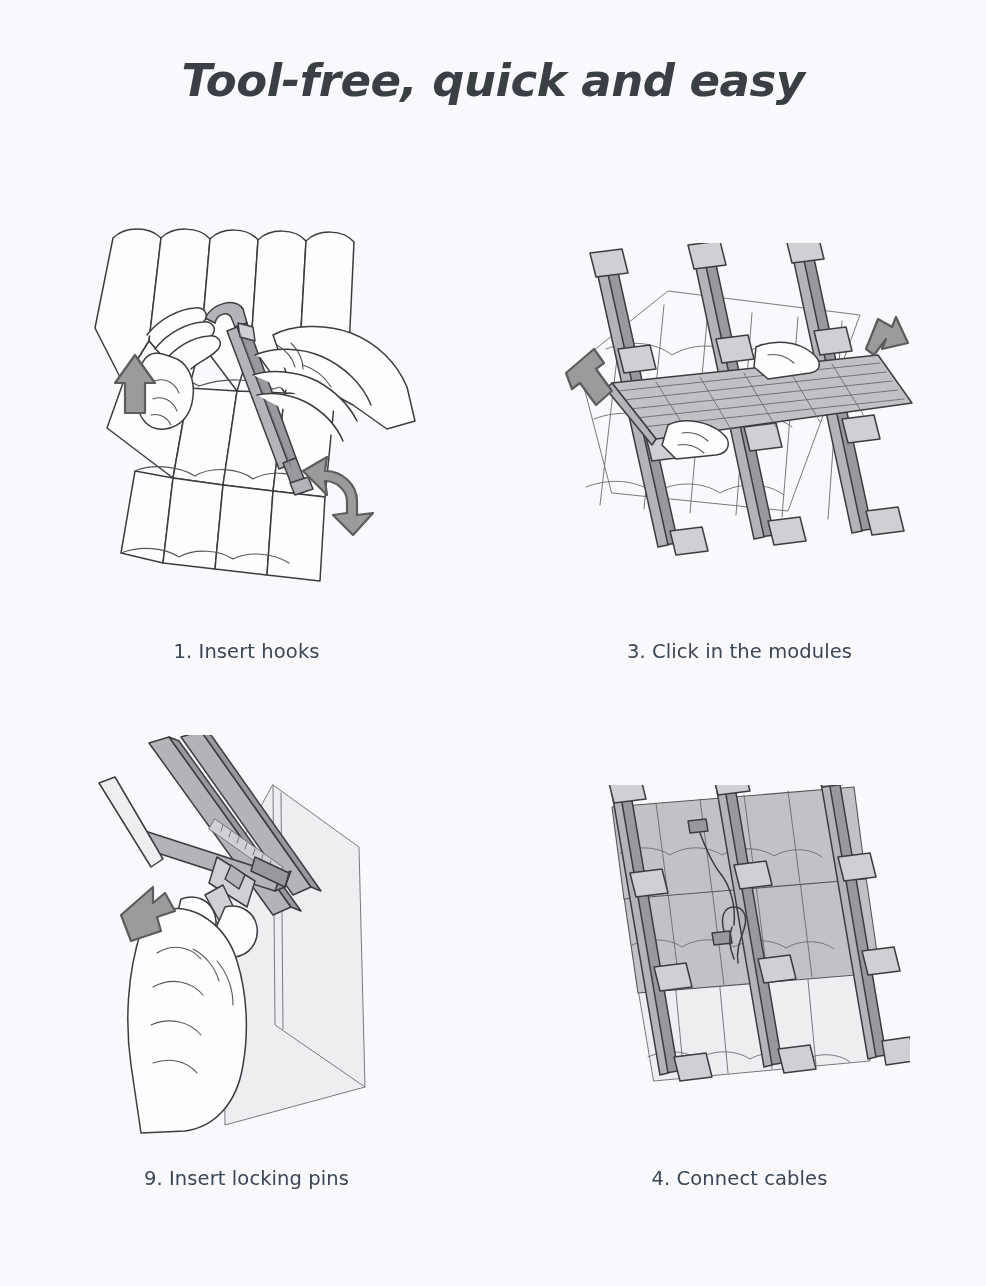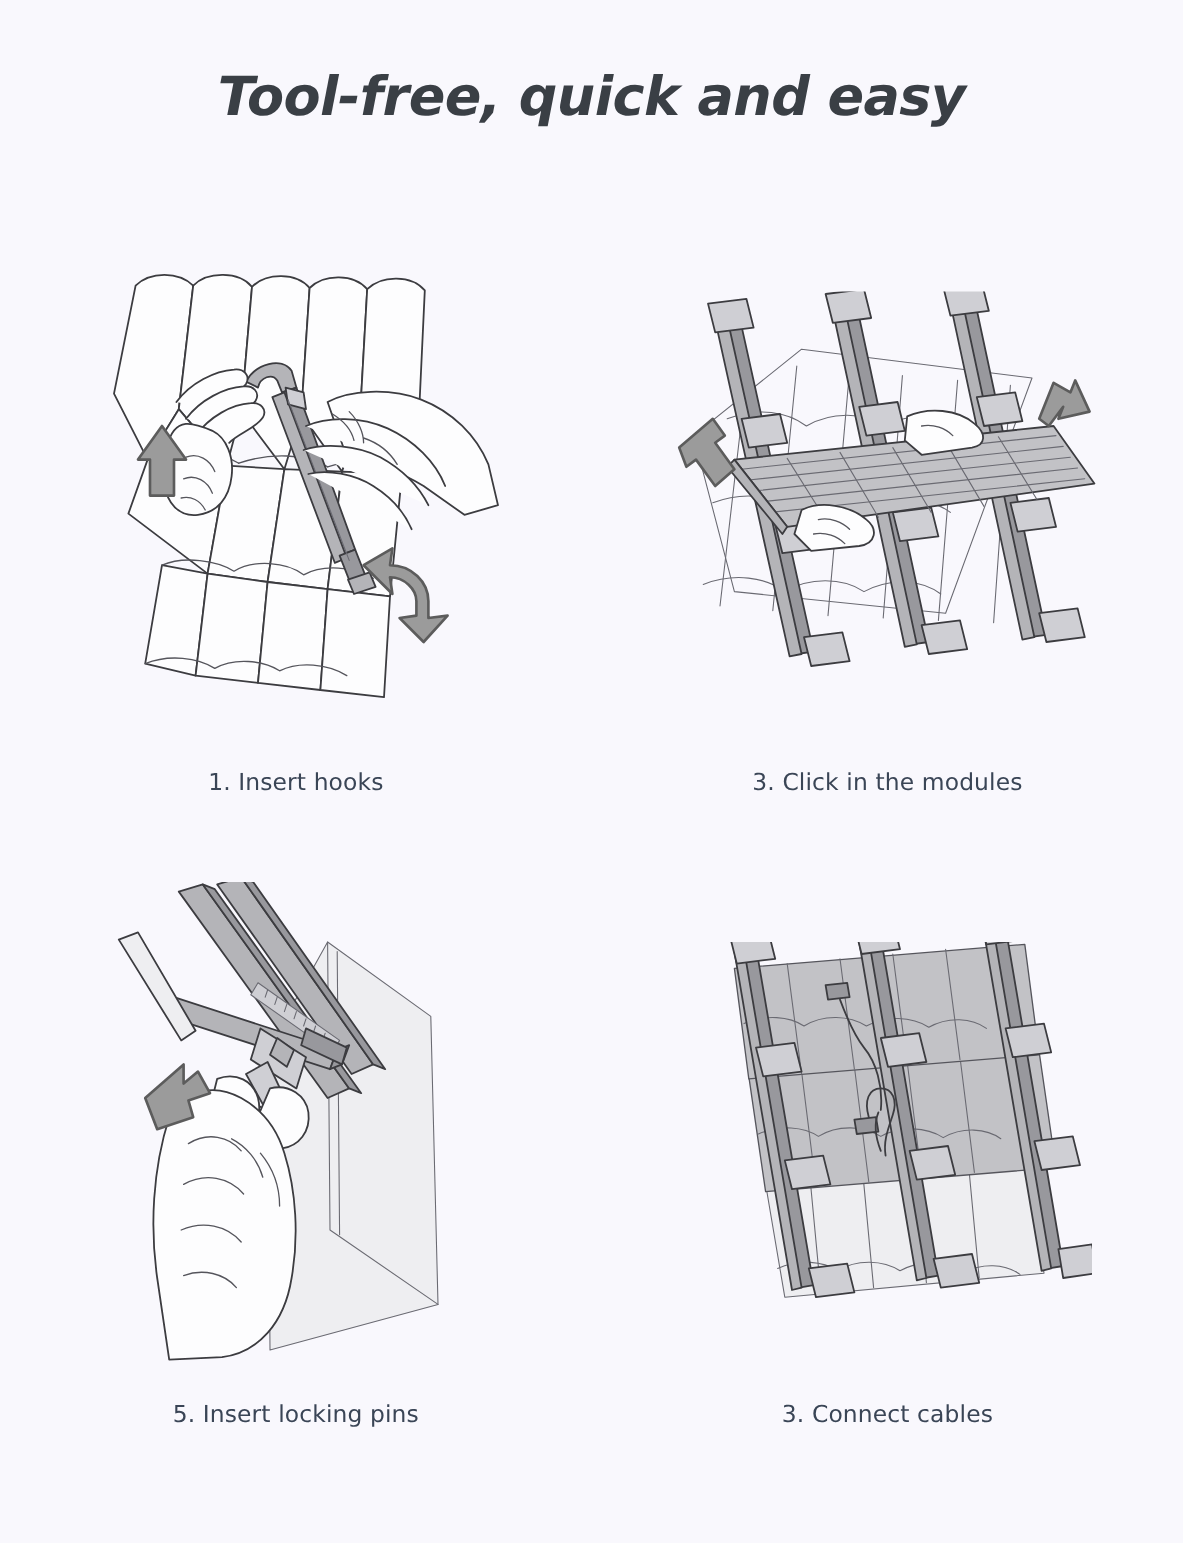--- a/index.html
+++ b/index.html
@@ -310,21 +310,21 @@
           <path class="ln-thin" d="M56 328 C72 322 90 326 100 338"></path>
           <path class="ln-thin" d="M96 214 C108 220 118 232 122 246"></path>
           <path class="ln-thin" d="M120 226 C130 238 136 254 136 270"></path>
         </g>
 
         <g>
           <path class="arrow-shape" d="M24 180 L56 152 L56 168 L68 158 L78 176 L60 182 L64 196 L34 206 Z"></path>
         </g>
       </svg>
     </div>
-    <div class="step-caption">5. Insert locking pins</div>
+    <div class="step-caption">9. Insert locking pins</div>
   </div>
 
   <div class="step-cell">
     <div class="step-figure">
       <svg width="340" height="300" viewBox="0 0 340 300">
 
         <g>
           <path class="ln-hair fill-pale" d="M66 190 L284 168 L300 276 L84 296 Z"></path>
           <path class="ln-hair" d="M78 272 C96 264 116 266 128 274 C144 264 166 265 180 274 C196 265 218 266 232 276 C248 267 268 268 280 277"></path>
           <path class="ln-hair" d="M104 186 L114 292"></path>
@@ -377,16 +377,16 @@
 
         <g>
           <path class="ln fill-metal-dk" d="M118 36 L136 34 L138 46 L120 48 Z"></path>
           <path class="ln" d="M130 48 C136 64 142 78 150 88 C160 100 166 120 164 140"></path>
           <path class="ln fill-metal-dk" d="M142 148 L160 146 L162 158 L144 160 Z"></path>
           <path class="ln" d="M154 146 C150 132 154 122 164 122 C174 122 178 132 174 144 C170 156 166 166 168 178"></path>
           <path class="ln" d="M162 142 C158 152 160 164 164 174"></path>
         </g>
       </svg>
     </div>
-    <div class="step-caption">3. Connect cables</div>
+    <div class="step-caption">4. Connect cables</div>
   </div>
 
 </div>
 
 </body></html>

